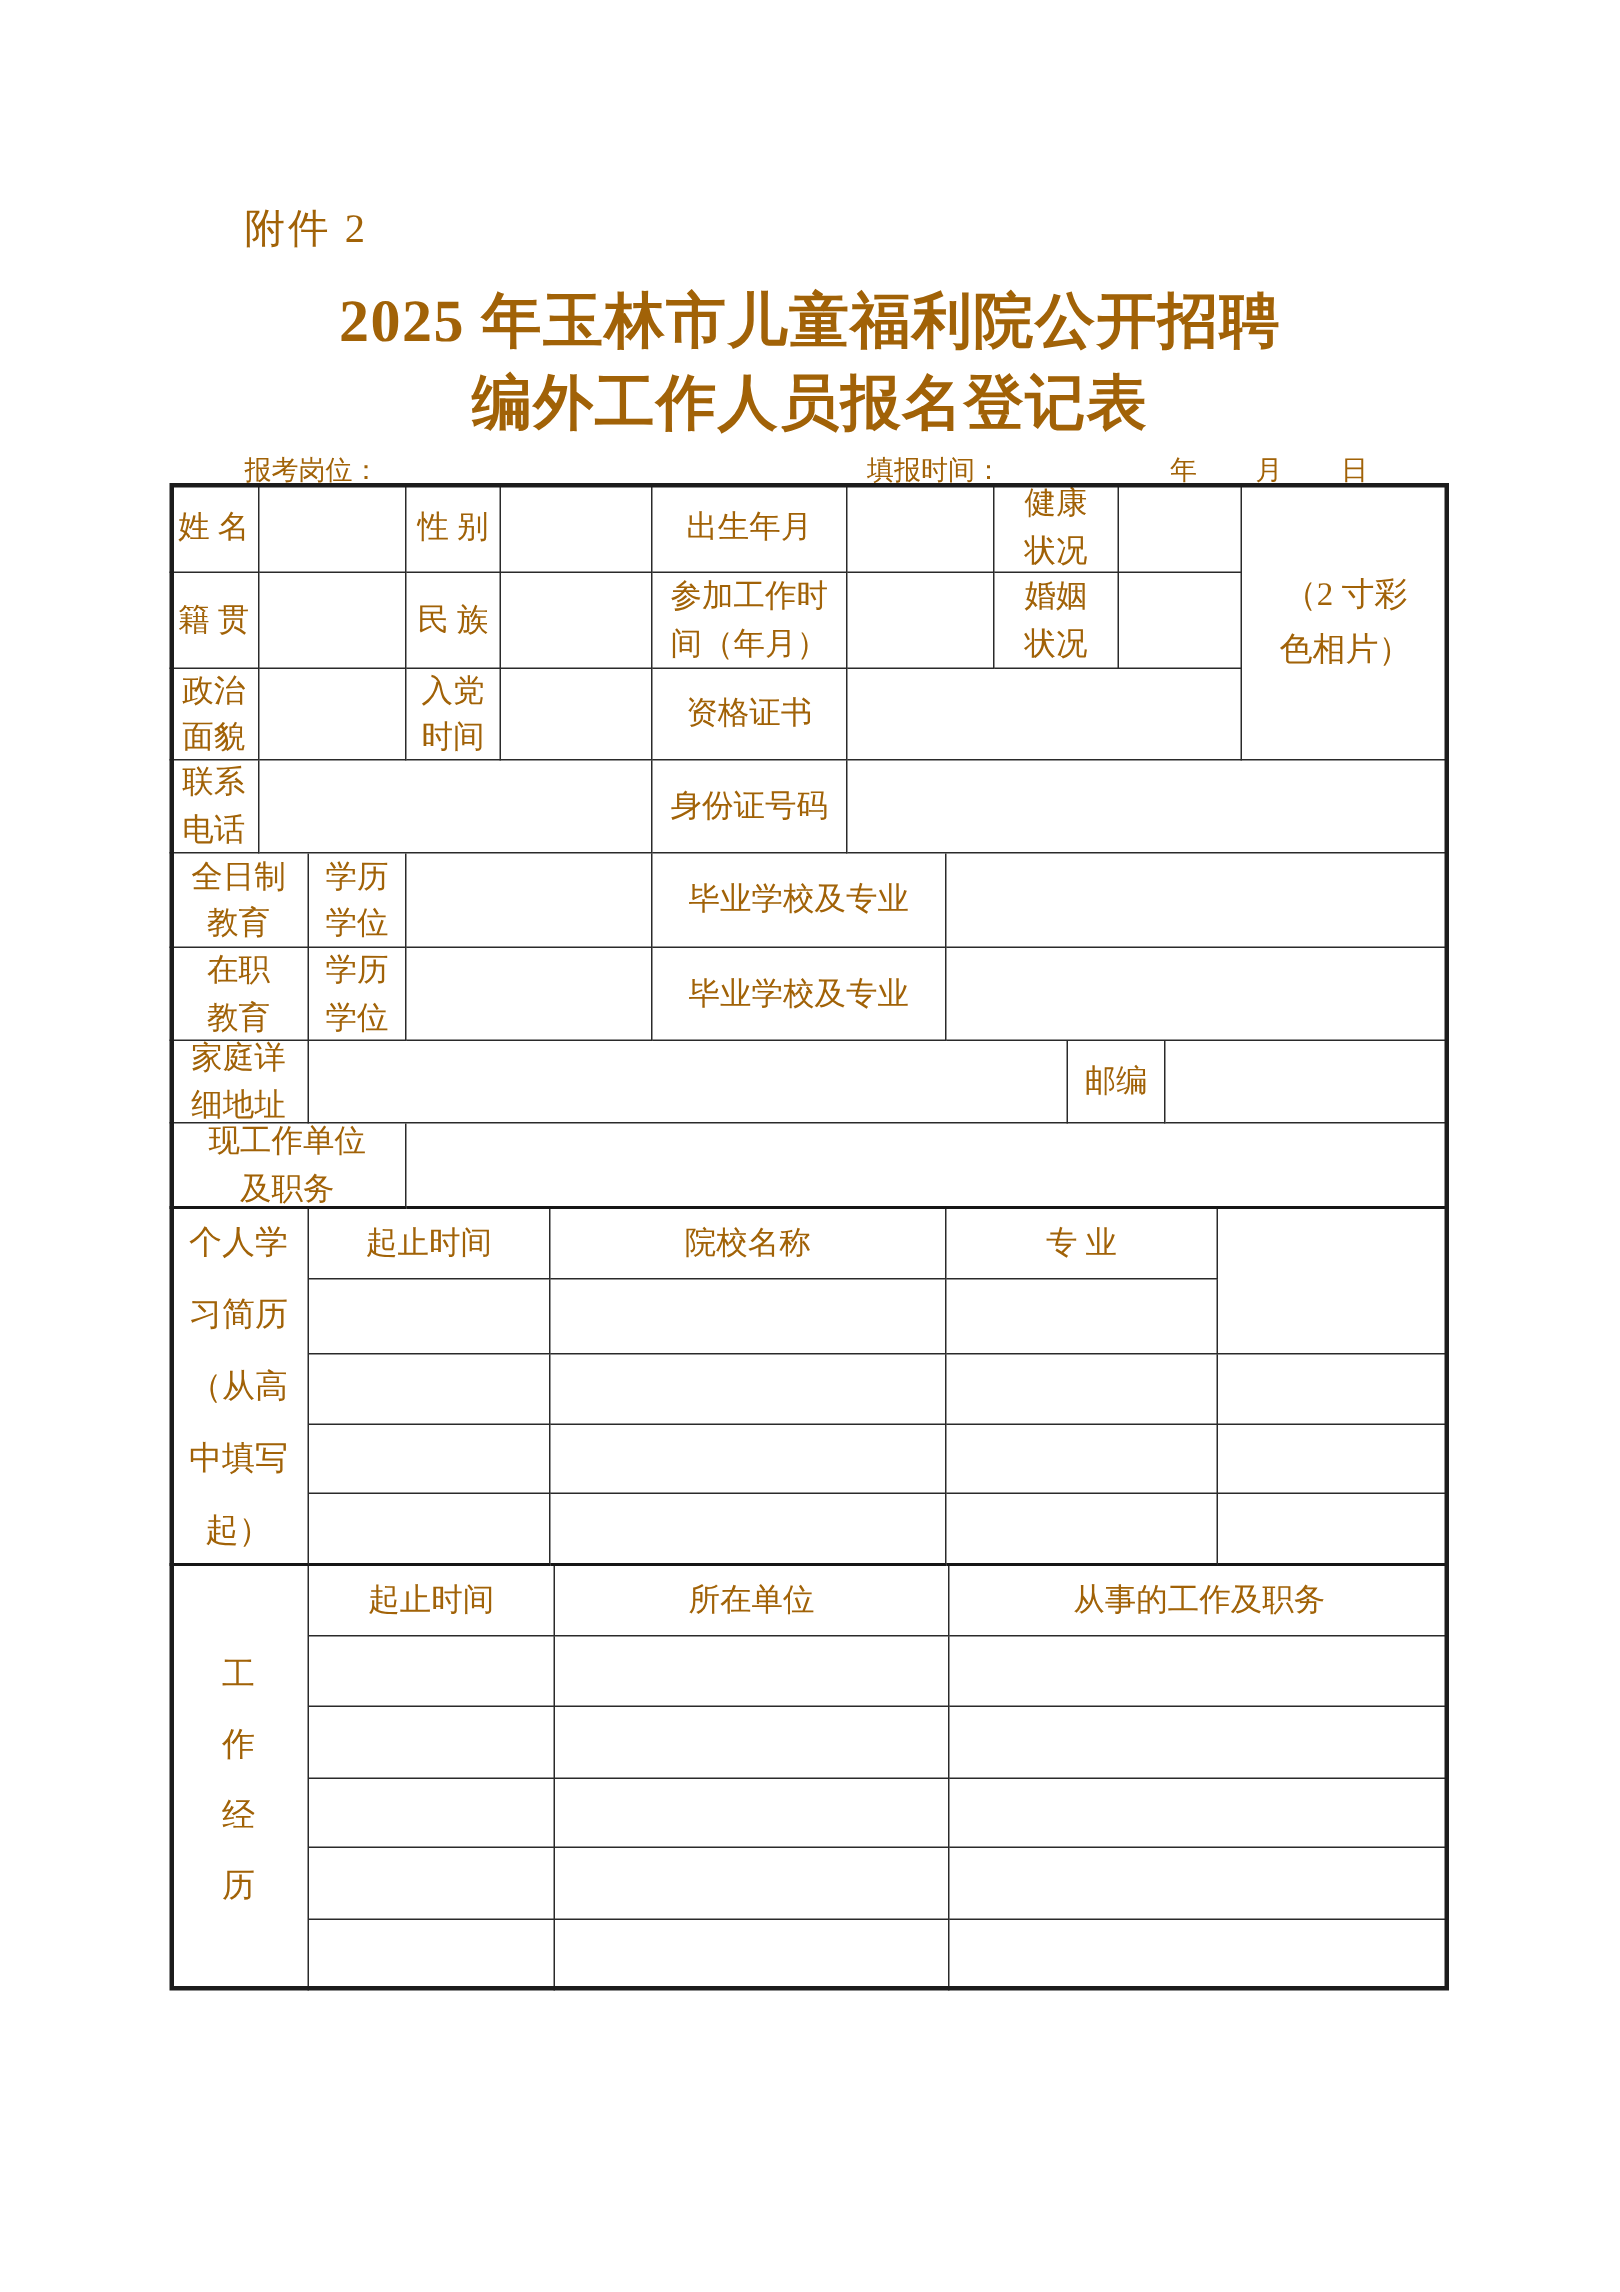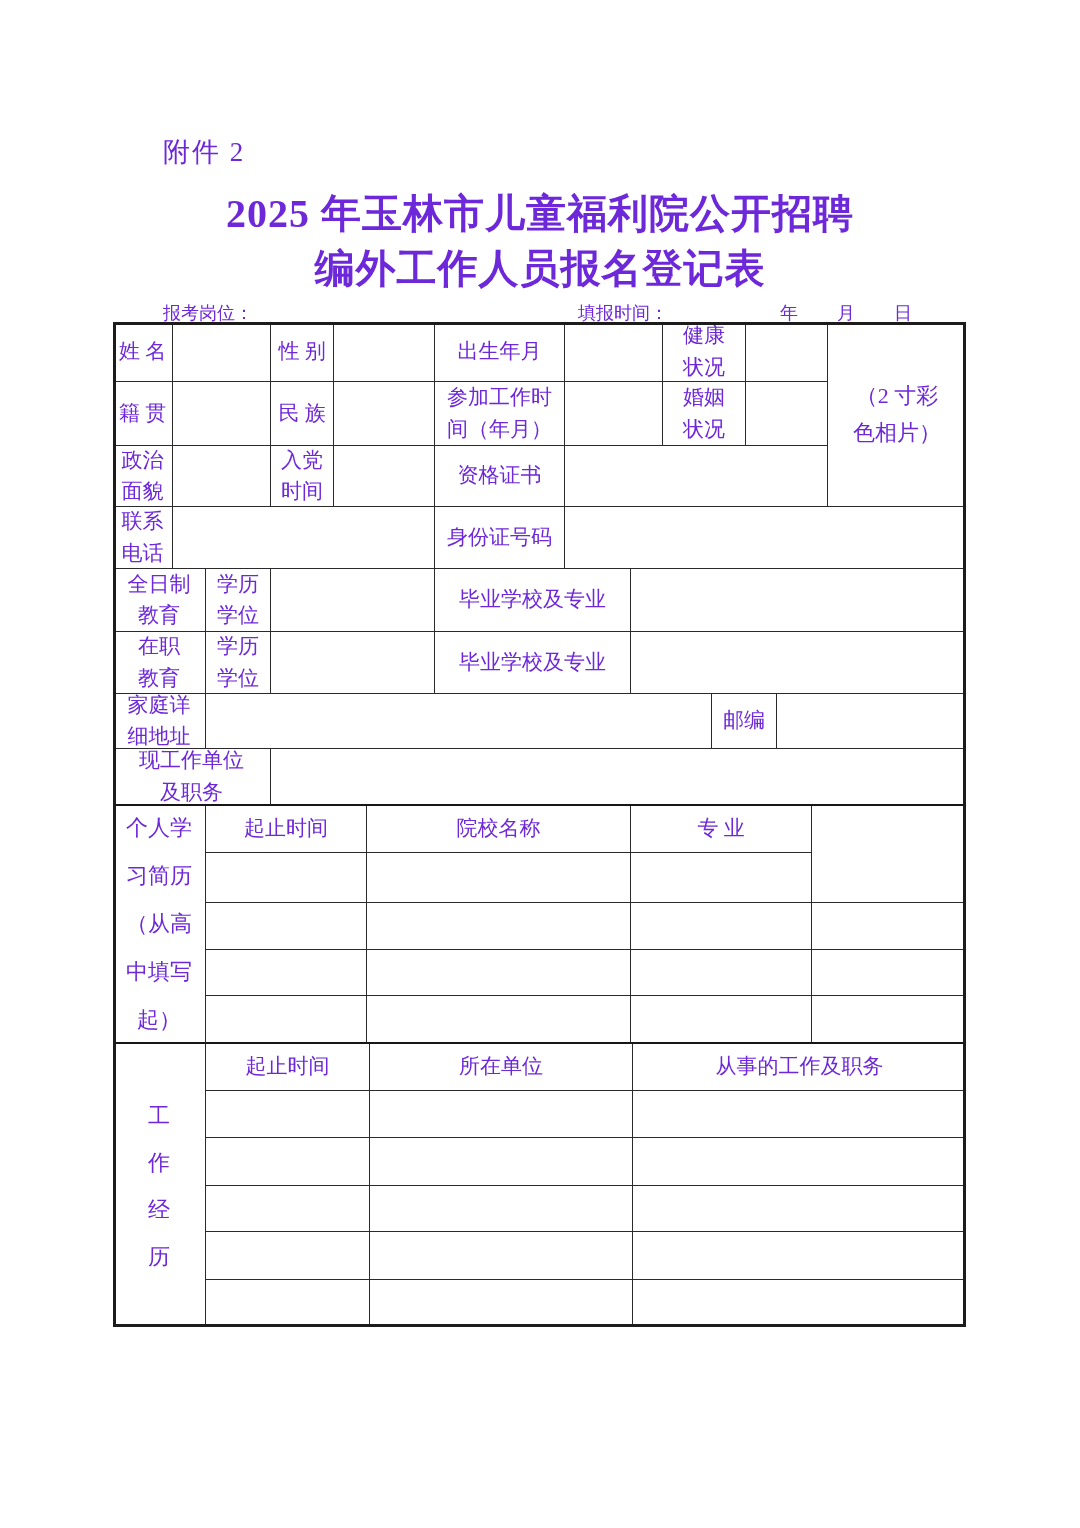--- a/index.html
+++ b/index.html
@@ -1,18 +1,18 @@
 <!DOCTYPE html>
 <html><head>
 <meta charset="utf-8">
 <style>
   html,body{margin:0;padding:0;background:#ffffff;}
   .page{
     position:relative;width:1080px;height:1528px;background:#ffffff;overflow:hidden;
-    font-family:"Liberation Serif","DejaVu Serif",serif;color:#6d28d9;
+    font-family:"Liberation Serif","DejaVu Serif",serif;color:#a16207;
   }
   .attachment{position:absolute;left:163px;top:134px;font-size:27px;letter-spacing:2px;}
   .title{position:absolute;left:0;top:186px;width:1080px;text-align:center;
     font-size:40px;font-weight:bold;line-height:55px;letter-spacing:1px;}
   .meta{position:absolute;top:301px;font-size:18px;}
   .form-table{position:absolute;left:113px;top:322px;width:853px;height:1005px;}
   .tborder{position:absolute;left:0;top:0;width:853px;height:1005px;
     border:3px solid #1c1c1c;box-sizing:border-box;pointer-events:none;z-index:5;}
   .cell{
     position:absolute;box-sizing:border-box;

